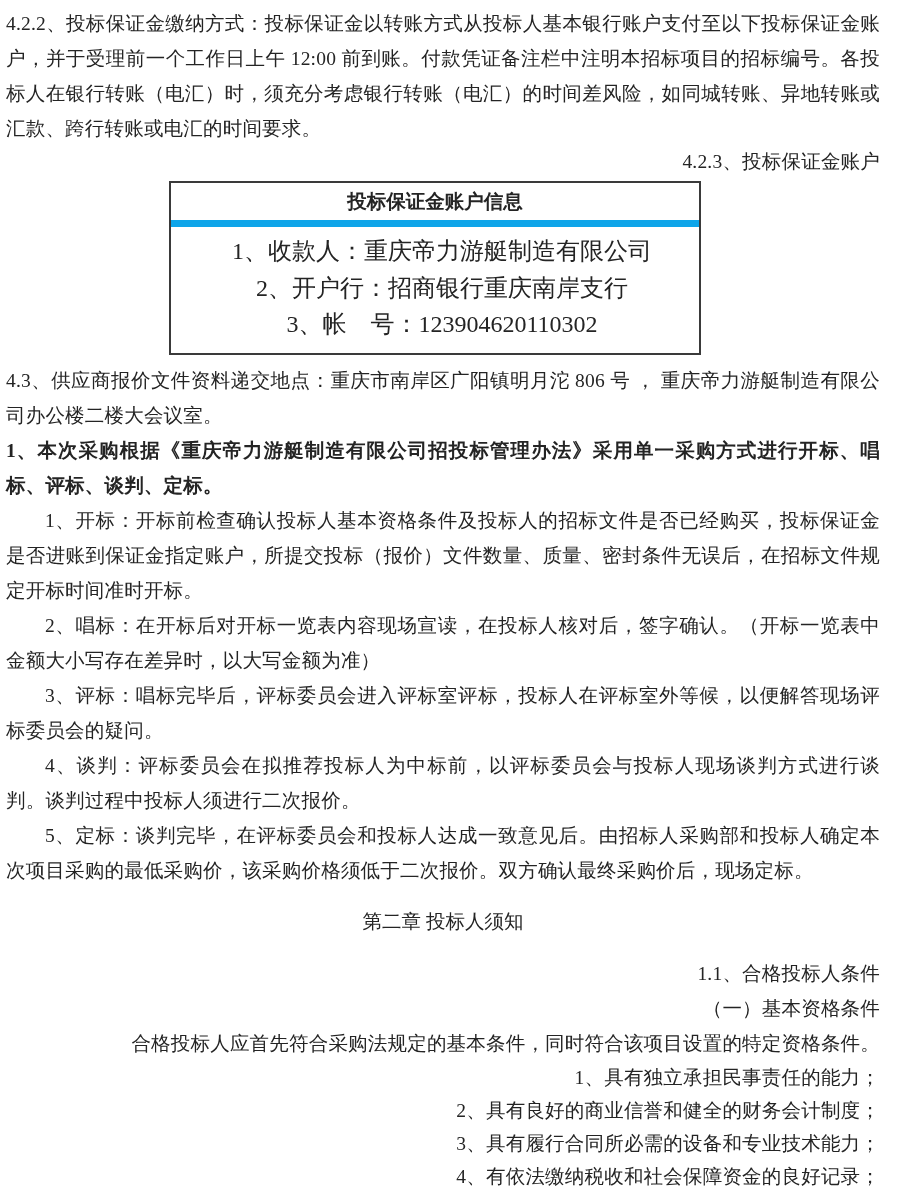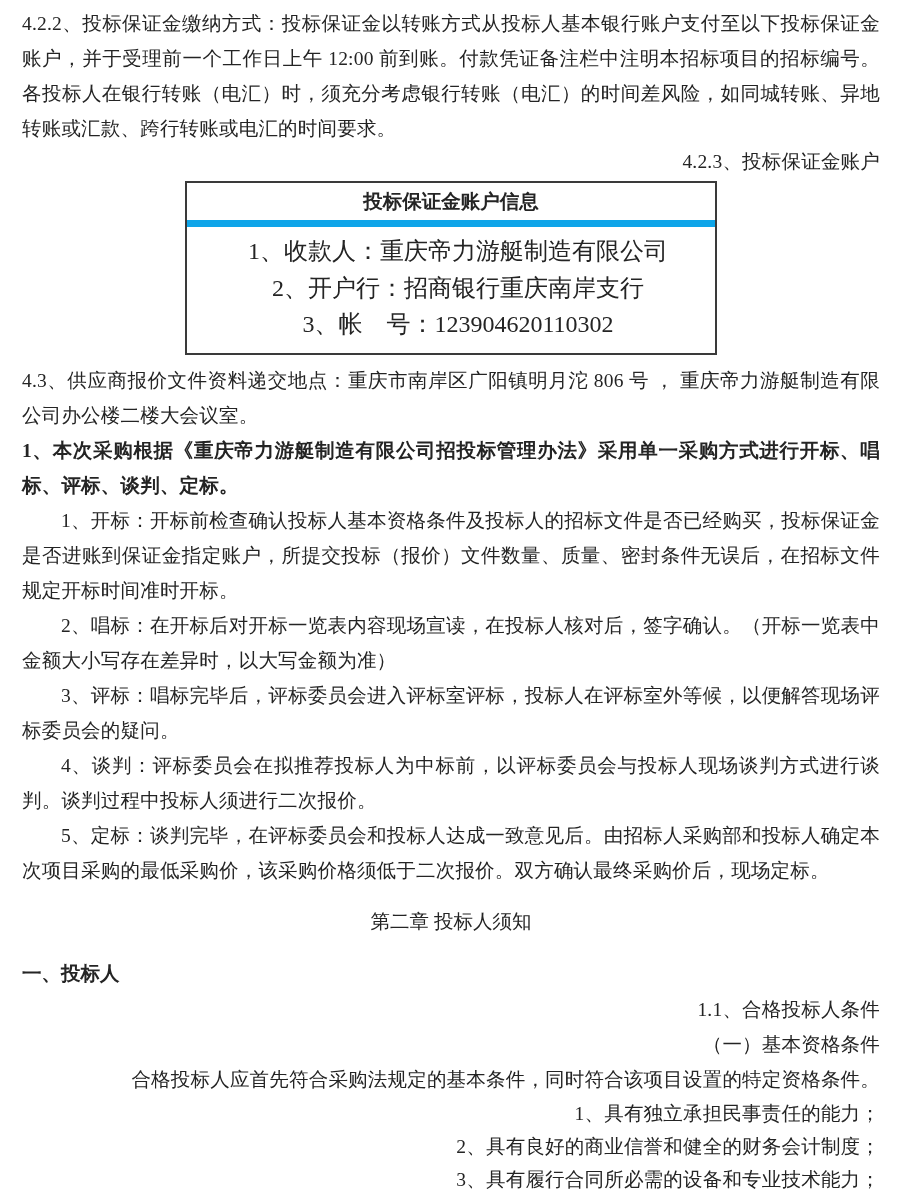--- a/index.html
+++ b/index.html
@@ -6,21 +6,21 @@
   body {
     width: 900px; height: 1195px;
     background: #ffffff;
     color: #242424;
     font-family: "Liberation Serif", "DejaVu Serif", serif;
     overflow: hidden;
   }
   .page {
     box-sizing: border-box;
     width: 900px; height: 1195px;
-    padding: 6px 20px 0 22px;
+    padding: 6px 20px 0 6px;
   }
   .para {
     margin: 0;
     font-size: 19.5px;
     line-height: 35px;
     text-align: justify;
     letter-spacing: 0.2px;
   }
   .single { text-align: right; }
   .indent2 { text-indent: 2em; }
@@ -91,21 +91,20 @@
   <p class="para bold">1、本次采购根据《重庆帝力游艇制造有限公司招投标管理办法》采用单一采购方式进行开标、唱标、评标、谈判、定标。</p>
 
   <p class="para indent2">1、开标：开标前检查确认投标人基本资格条件及投标人的招标文件是否已经购买，投标保证金是否进账到保证金指定账户，所提交投标（报价）文件数量、质量、密封条件无误后，在招标文件规定开标时间准时开标。</p>
   <p class="para indent2">2、唱标：在开标后对开标一览表内容现场宣读，在投标人核对后，签字确认。（开标一览表中金额大小写存在差异时，以大写金额为准）</p>
   <p class="para indent2">3、评标：唱标完毕后，评标委员会进入评标室评标，投标人在评标室外等候，以便解答现场评标委员会的疑问。</p>
   <p class="para indent2">4、谈判：评标委员会在拟推荐投标人为中标前，以评标委员会与投标人现场谈判方式进行谈判。谈判过程中投标人须进行二次报价。</p>
   <p class="para indent2">5、定标：谈判完毕，在评标委员会和投标人达成一致意见后。由招标人采购部和投标人确定本次项目采购的最低采购价，该采购价格须低于二次报价。双方确认最终采购价后，现场定标。</p>
 
   <p class="chapter">第二章  投标人须知</p>
 
-  <p class="section-head">一、投标人</p>
 
   <p class="para single blockindent">1.1、合格投标人条件</p>
 
   <p class="para single blockindent">（一）基本资格条件</p>
 
   <p class="para single blockindent">合格投标人应首先符合采购法规定的基本条件，同时符合该项目设置的特定资格条件。</p>
 
   <p class="para single blockindent tight">1、具有独立承担民事责任的能力；</p>
   <p class="para single blockindent tight">2、具有良好的商业信誉和健全的财务会计制度；</p>
   <p class="para single blockindent tight">3、具有履行合同所必需的设备和专业技术能力；</p>

